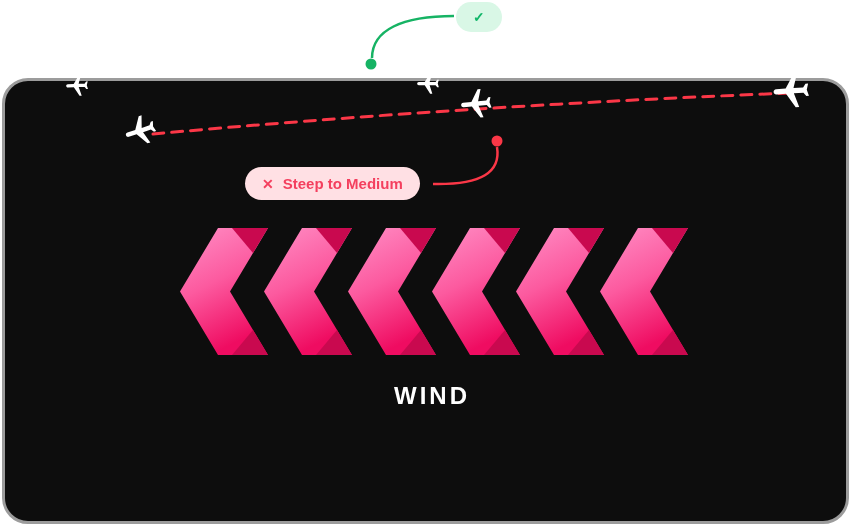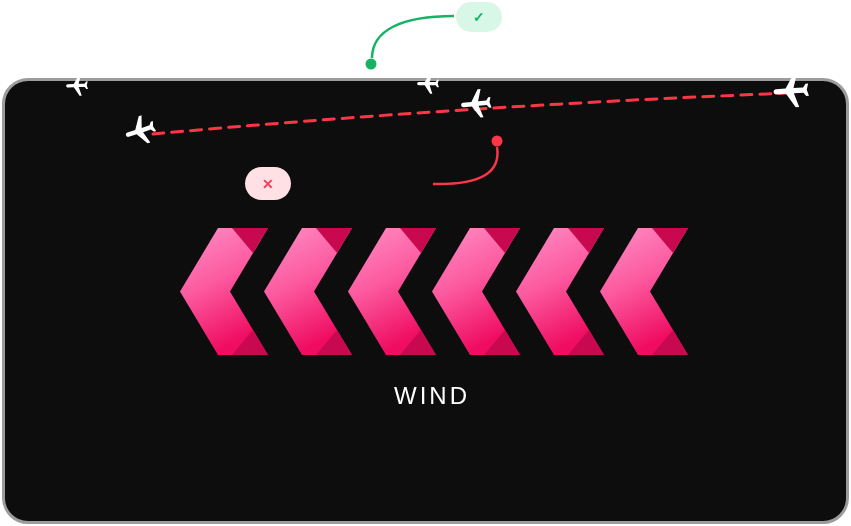--- a/index.html
+++ b/index.html
@@ -41,21 +41,21 @@
   .badge-incorrect { left:245px; top:167px; height:33px; background:#ffe0e4; color:#f43f5e; }
   .badge-incorrect .mark { color:#f43f5e; }
 
   
   .wind-row { position:absolute; left:180px; top:228px; display:flex; }
   .chev { width:88px; height:127px; margin-right:-4px; }
   .chev svg { display:block; }
 
   .wind-label {
     position:absolute; left:180px; top:382px; width:504px;
-    text-align:center; color:#ffffff; font-weight:400; font-size:24px;
+    text-align:center; color:#ffffff; font-weight:700; font-size:24px;
     letter-spacing:3px;
   }
 </style>
 </head>
 <body>
 
 <div class="stage">
 
   <div class="field"></div>
 
@@ -98,20 +98,21 @@
     <svg viewBox="0 0 24 24">
         <path fill="#ffffff" d="M21 16v-2l-8-5V3.5c0-.83-.67-1.5-1.5-1.5S10 2.67 10 3.5V9l-8 5v2l8-2.5V19l-2 1.5V22l3.5-1 3.5 1v-1.5L13 19v-5.5l8 2.5z"></path>
       </svg>
   </div>
 
   <div class="badge badge-correct">
     <span class="mark">✓</span>
   </div>
   <div class="badge badge-incorrect">
     <span class="mark">✕</span>
+    <span>Steep to Medium</span>
   </div>
 
   <div class="wind-row">
       <div class="chev">
         <svg width="88" height="127" viewBox="0 0 88 127">
           <path d="M38,0 H88 L50,63.5 L88,127 H38 L0,63.5 Z" fill="url(#chevGrad)"></path>
           <polygon points="52,0 88,0 73,25" fill="#c9094f"></polygon>
           <polygon points="52,127 88,127 73,102" fill="#c9094f"></polygon>
         </svg>
       </div>

